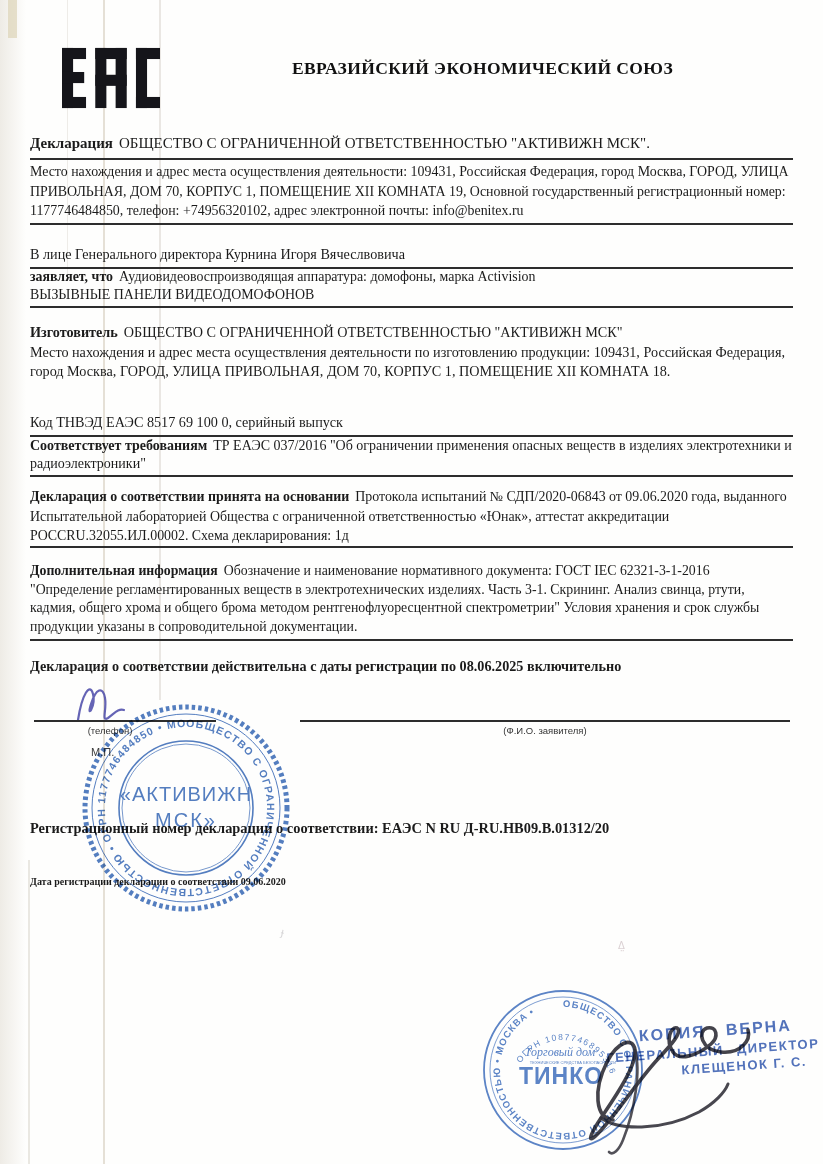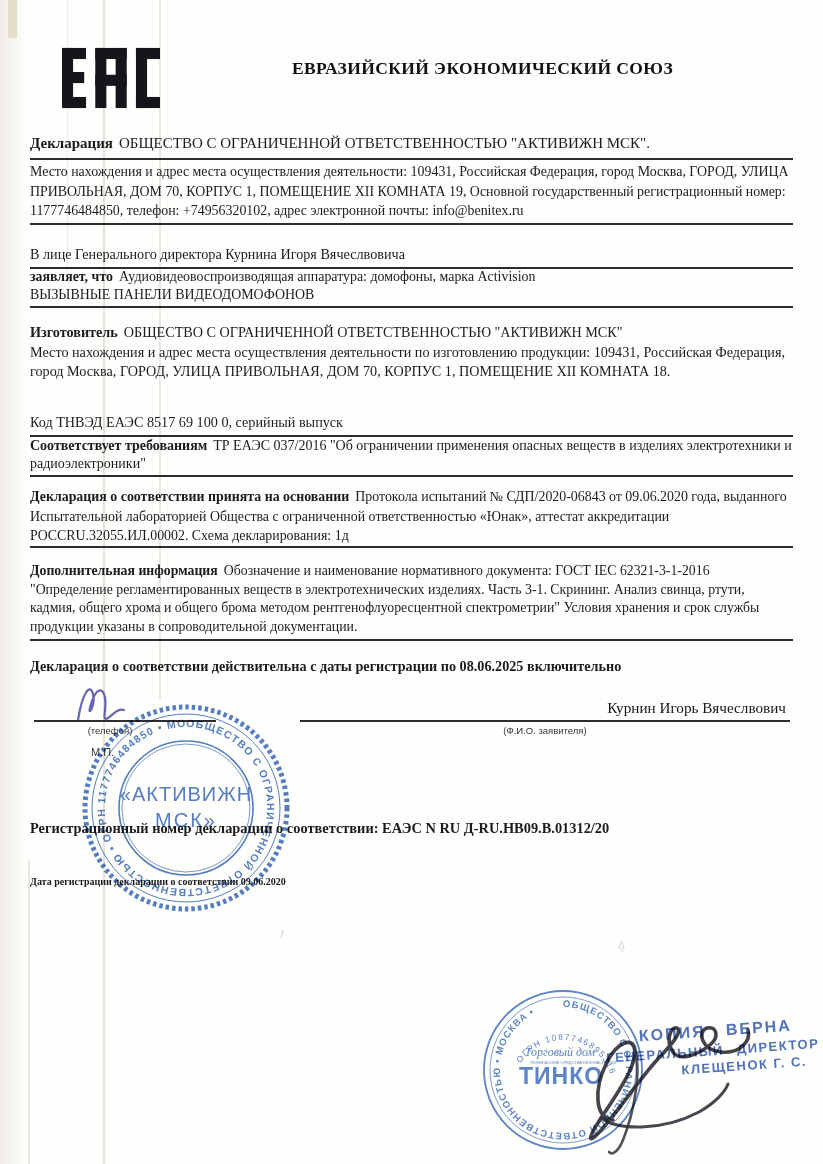--- a/index.html
+++ b/index.html
@@ -133,21 +133,20 @@
   <div class="sec s-validity">
     <span>Декларация о соответствии действительна с даты регистрации по 08.06.2025 включительно</span>
   </div>
 
   <svg class="sig-scribble" width="58" height="48" viewBox="0 0 58 48">
     <path d="M6,40 C10,14 18,2 21,14 C24,26 14,40 19,24 C24,8 31,6 33,18 C35,30 29,42 36,38 C42,34 46,28 52,30" fill="none" stroke="#4a49a8" stroke-width="2.2" stroke-linecap="round" opacity=".85"></path>
   </svg>
   <div class="sig-line-left"></div>
   <div class="sig-line-right"></div>
   <div class="sig-caption-left">(телефон)</div>
-  <div class="sig-name">Курнин Игорь Вячеслвович</div>
   <div class="sig-caption-right">(Ф.И.О. заявителя)</div>
   <div class="mp-label">М.П.</div>
 
   <div class="reg-number">Регистрационный номер декларации о соответствии: ЕАЭС N RU Д-RU.НВ09.В.01312/20</div>
   <div class="reg-date">Дата регистрации декларации о соответствии 09.06.2020</div>
 
   <svg class="stamp stamp-activision" width="222" height="222" viewBox="0 0 222 222">
     <defs>
       <path id="ring1" d="M 111,30 A 81,81 0 1 1 110.9,30"></path>
     </defs>

